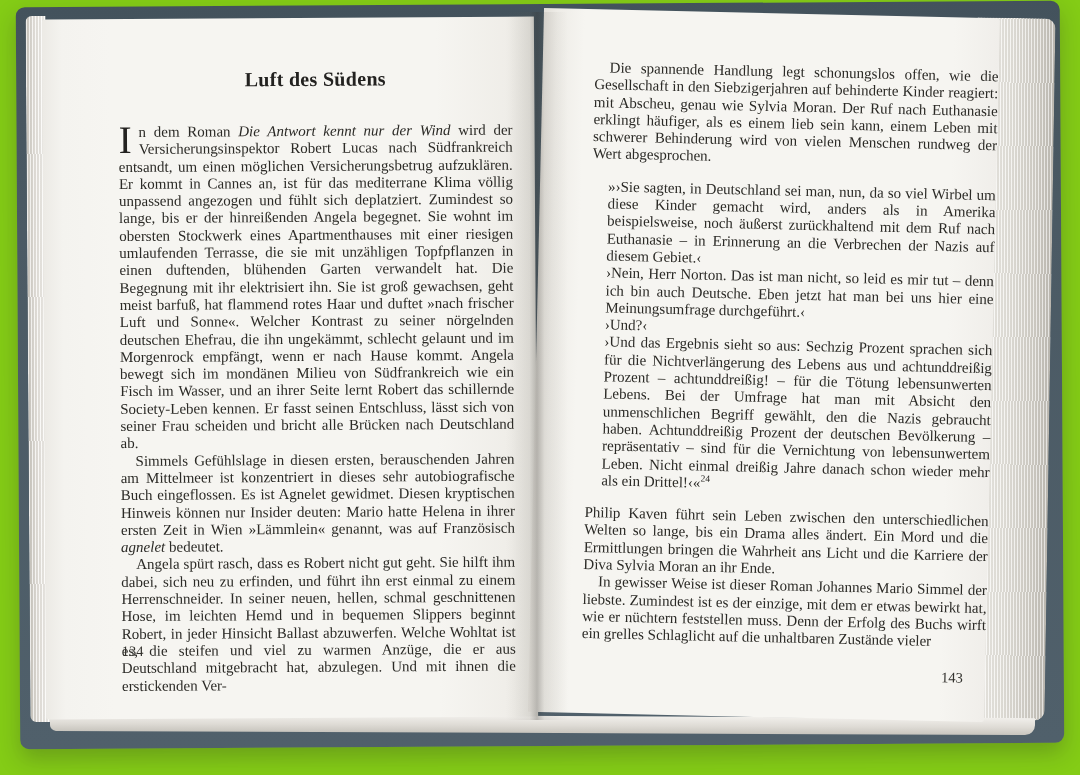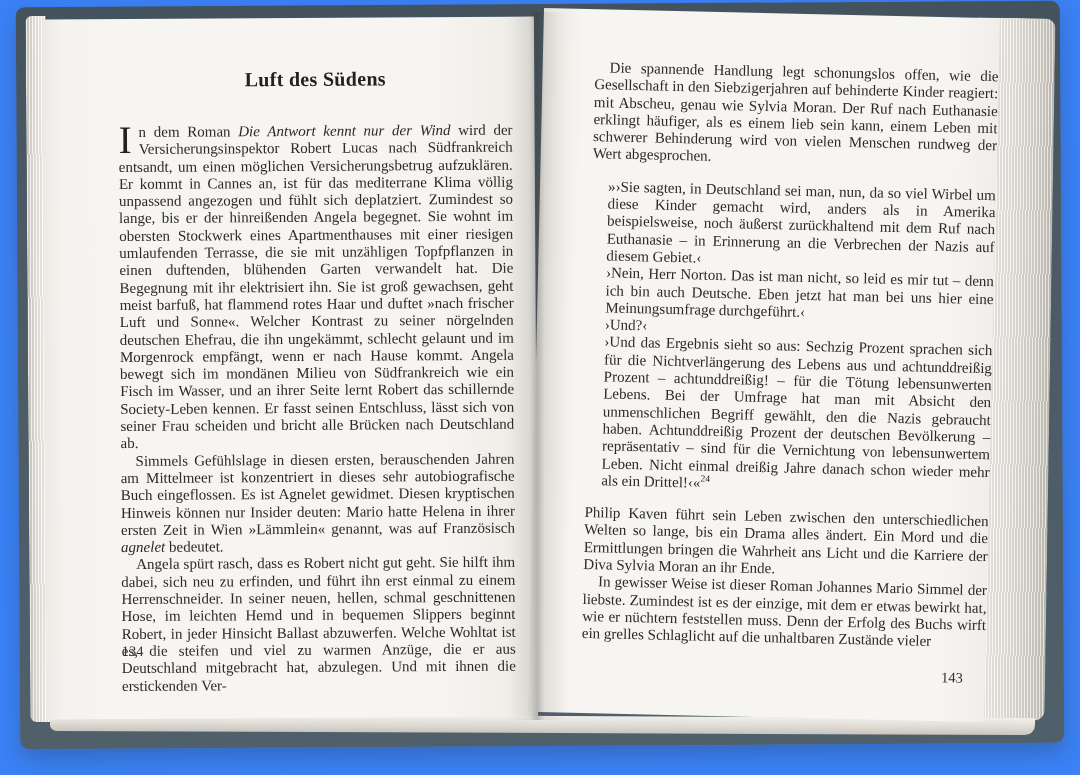--- a/index.html
+++ b/index.html
@@ -1,21 +1,21 @@
 <!DOCTYPE html>
 <html lang="de" style="--cover: #4b5a64; --page: #f6f5f1; --ink: #2b2a26;"><head>
 <meta charset="utf-8">
 <style>
   :root{
     --cover:#4b5a64;
     --page:#f6f5f1;
     --ink:#2b2a26;
   }
   html,body{margin:0;padding:0;background:#ffffff;}
-  .scene{position:relative;width:1080px;height:775px;background:#3b82f6;overflow:hidden;
+  .scene{position:relative;width:1080px;height:775px;background:#84cc16;overflow:hidden;
          font-family:"Liberation Serif","DejaVu Serif",serif;}
   .shadow{position:absolute;left:30px;top:700px;width:1010px;height:60px;
           background:radial-gradient(ellipse 50% 50% at 50% 40%,rgba(40,40,45,0.22),rgba(40,40,45,0) 72%);}
   .book{position:absolute;left:18px;top:4px;width:1044px;height:742px;}
   .cover{position:absolute;inset:0;border-radius:9px;
          background:linear-gradient(180deg,#43525c 0%,var(--cover) 30%,#50606b 100%);
          transform:rotate(-0.35deg);
          box-shadow:0 10px 22px rgba(30,30,35,0.25);}
   .fore-edge{position:absolute;
          background:

